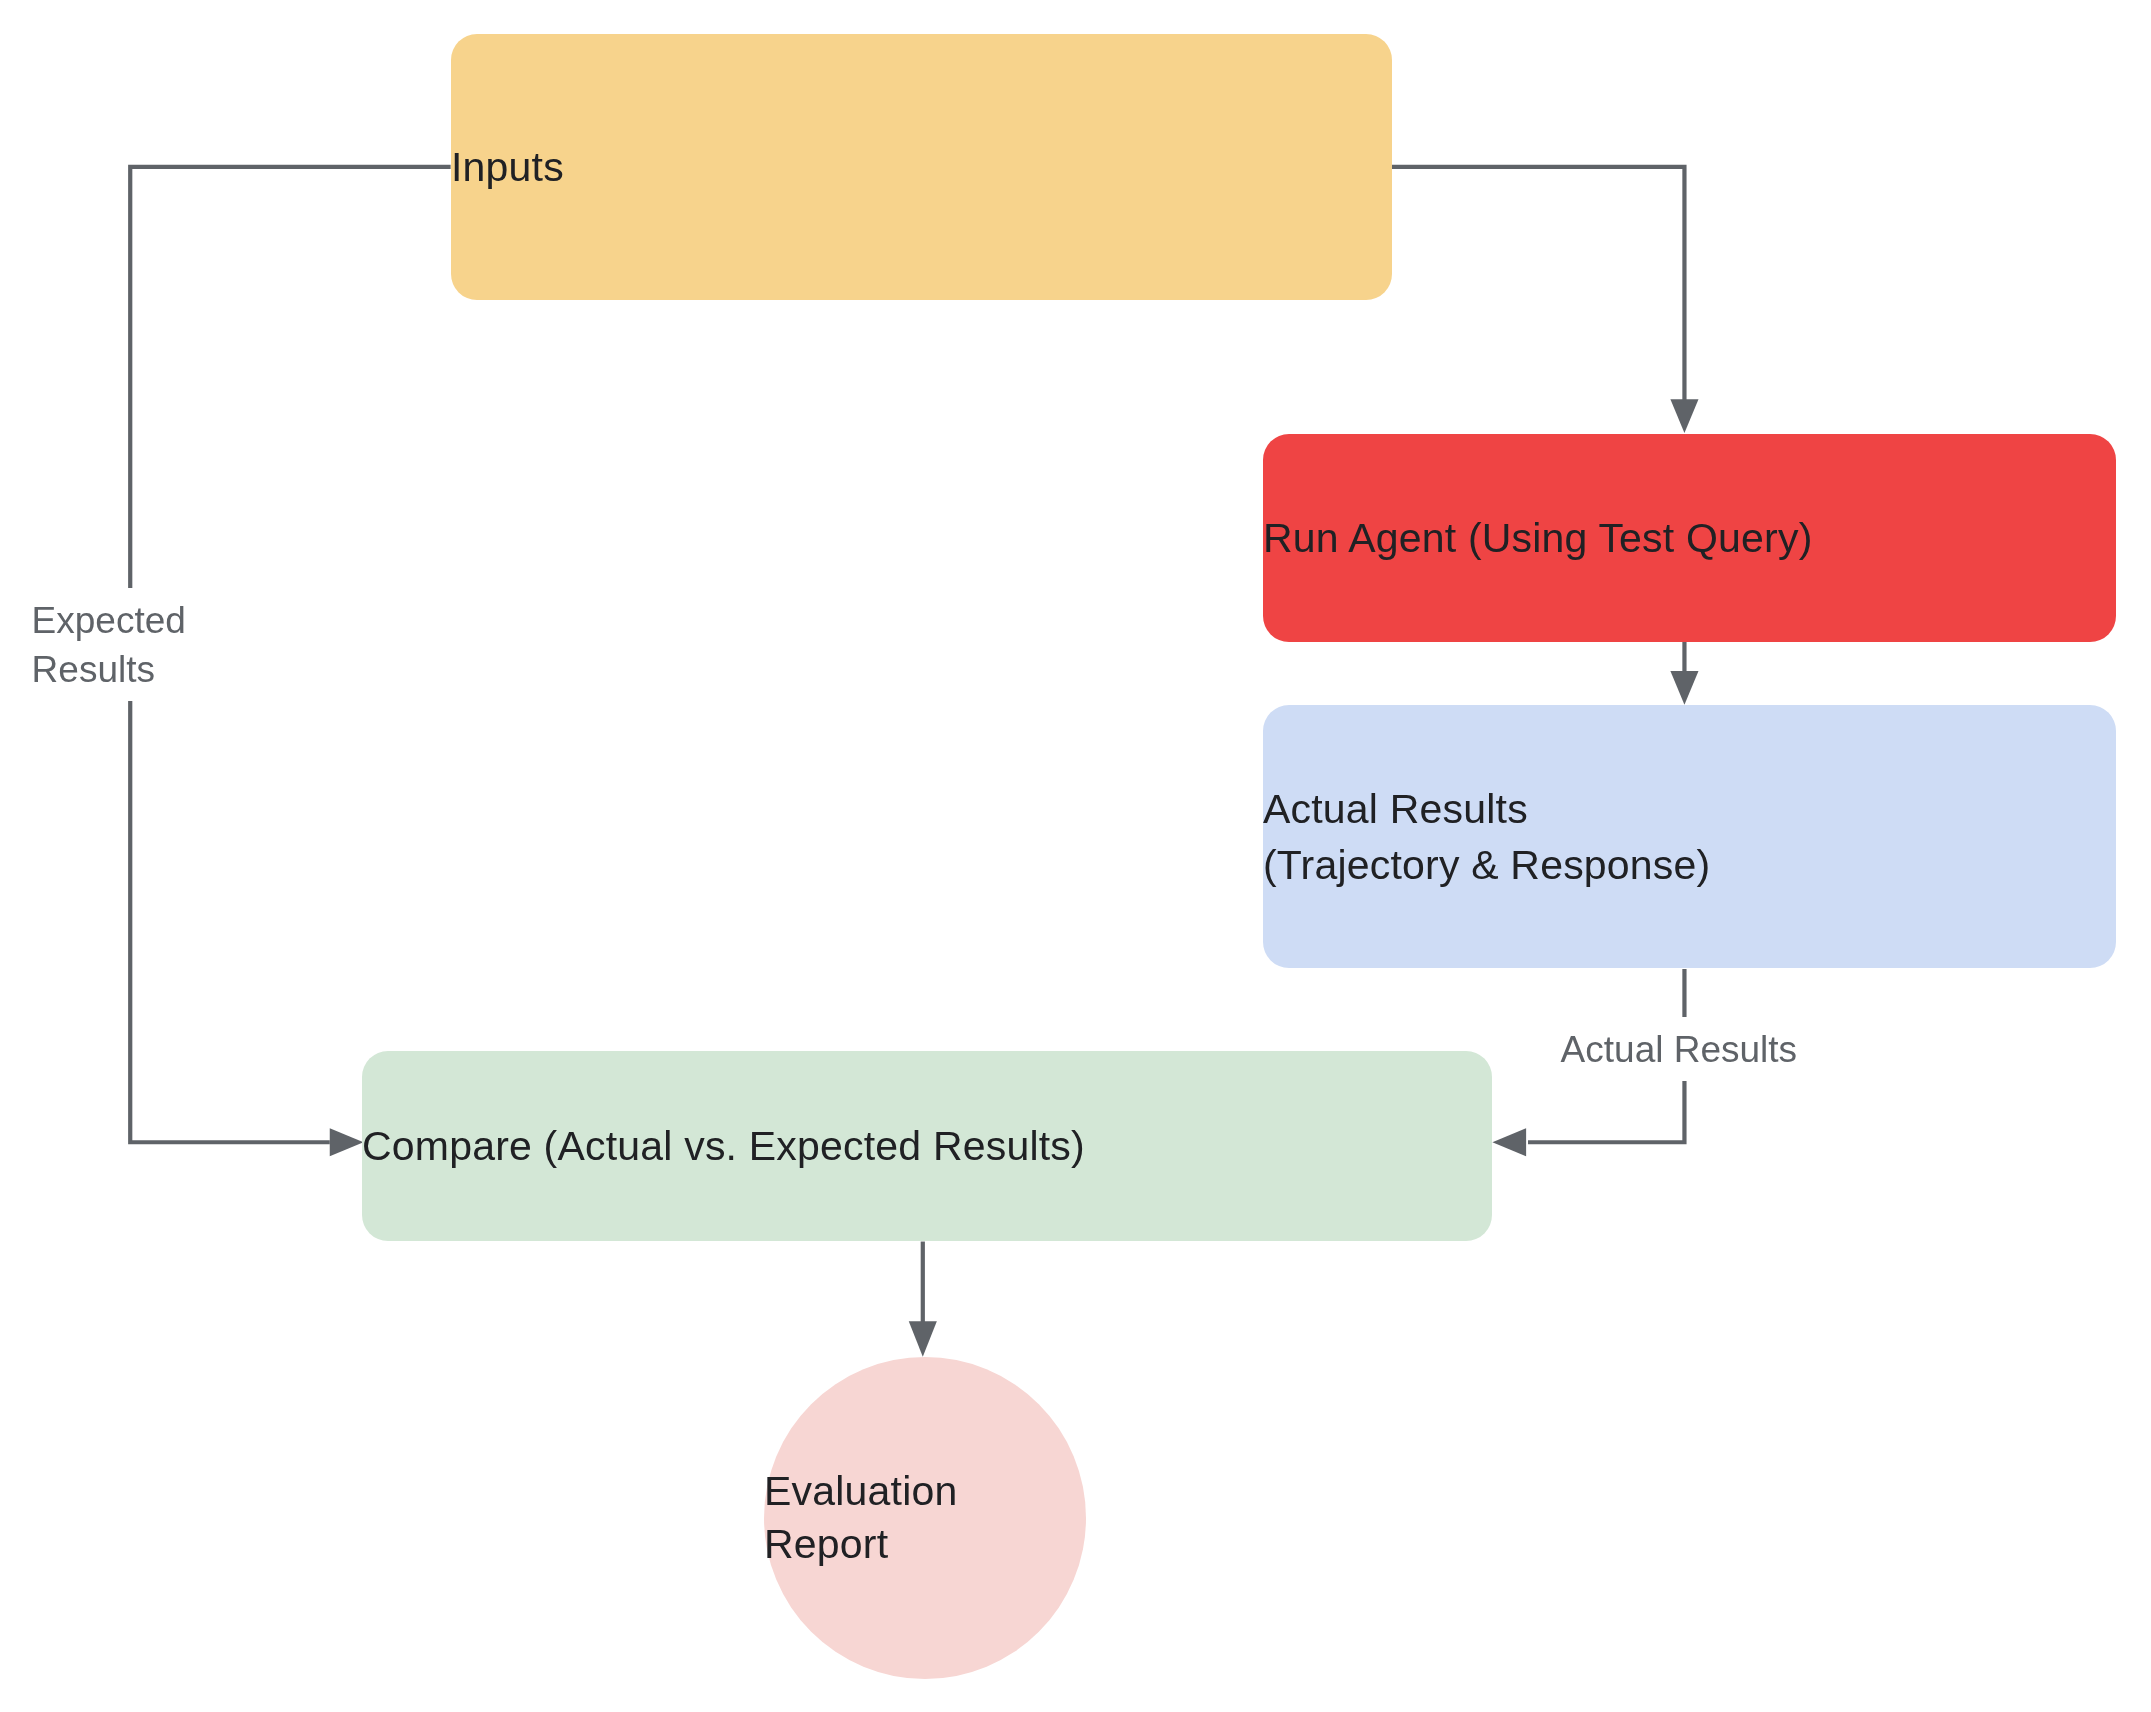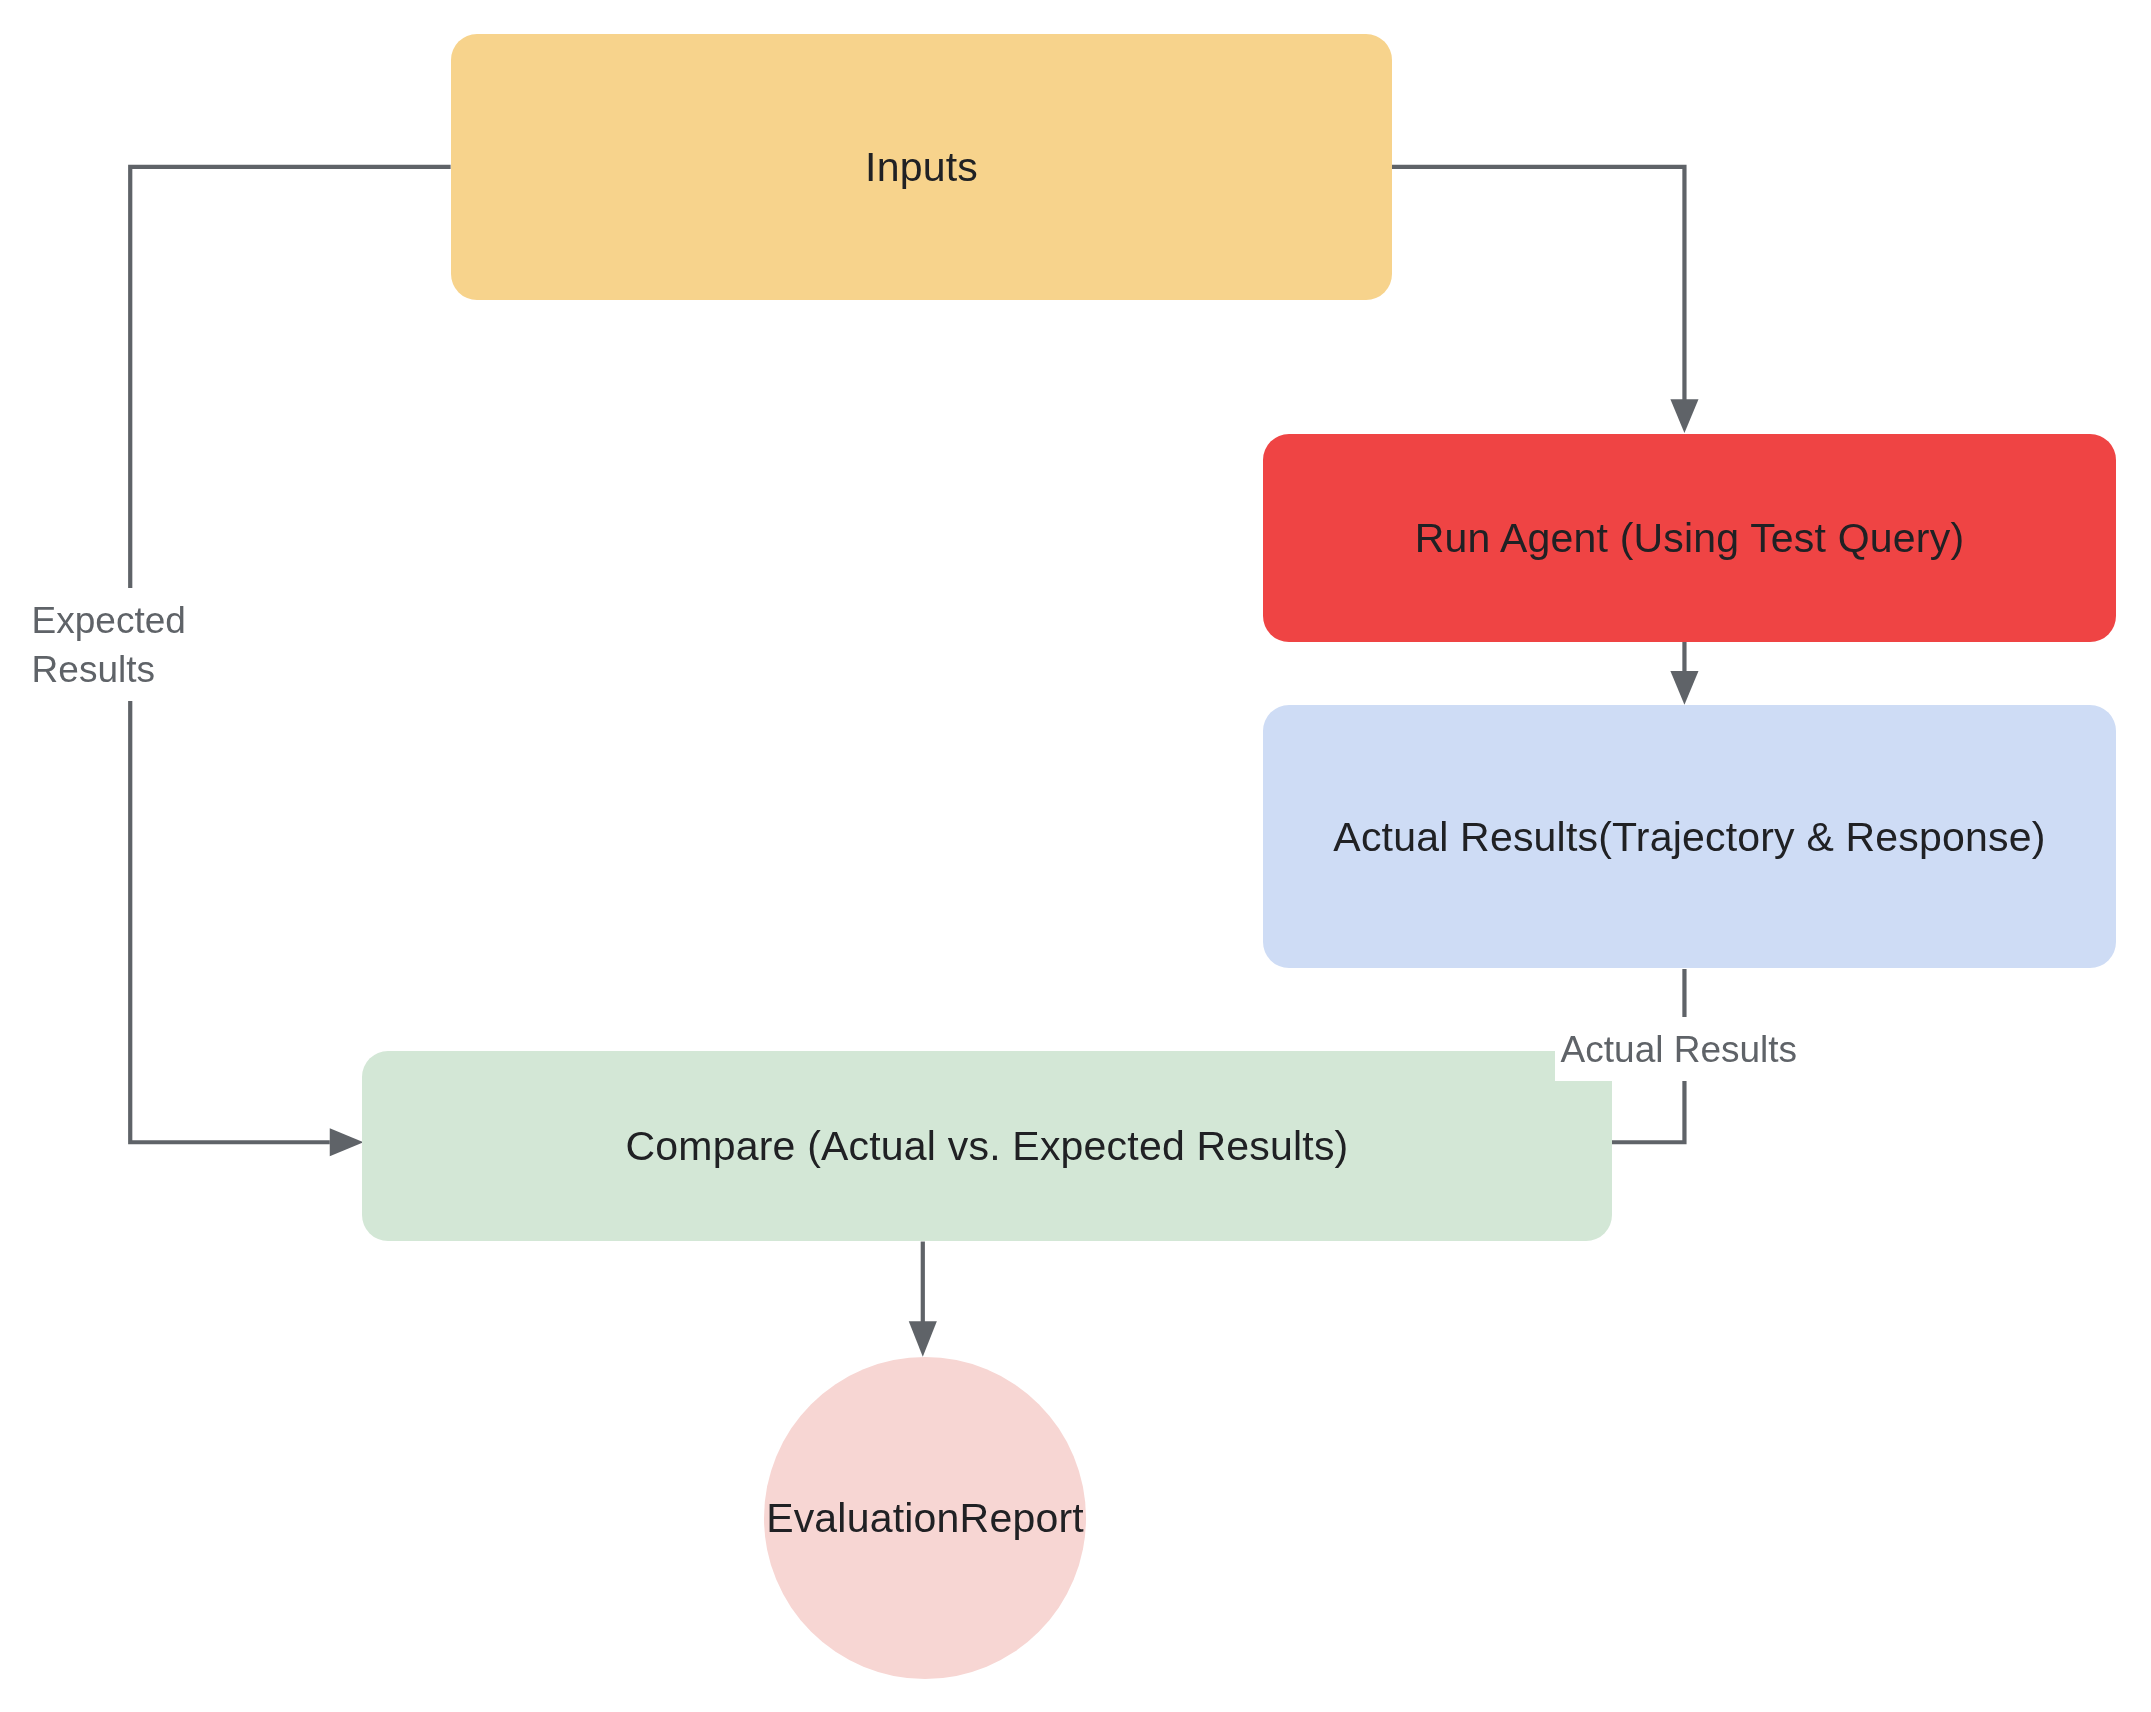--- a/index.html
+++ b/index.html
@@ -12,33 +12,33 @@
   }
   .canvas { position:absolute; left:0; top:0; width:2151px; height:1713px; }
   svg.connectors { position:absolute; left:0; top:0; width:2151px; height:1713px; }
   svg.connectors polyline {
     fill:none; stroke:#5F6368; stroke-width:4.5px;
   }
   svg.connectors polygon { fill:#5F6368; stroke:none; }
 
   .node {
     position:absolute;
-    display:flex; flex-direction:row;
-    align-items:center; justify-content:center;
+    display:flex; flex-direction:column;
+    align-items:flex-start; justify-content:center;
     color:#202124;
     font-size:41px;
     line-height:56px;
     text-align:center;
     letter-spacing:0.2px;
   }
   .box { border-radius:26px; }
   .node-inputs        { left:451px;  top:34px;   width:941px; height:266px; }
   .node-run-agent     { left:1263px; top:434px;  width:853px;  height:208px; }
   .node-actual-results{ left:1263px; top:705px;  width:853px;  height:263px; }
-  .node-compare       { left:362px;  top:1051px; width:1250px; height:190px; }
+  .node-compare       { left:362px;  top:1051px; width:1130px; height:190px; }
   .node-evaluation-report {
     left:764px; top:1357px; width:322px; height:322px;
     border-radius:50%; line-height:53px;
   }
 
   .edge-label {
     position:absolute;
     background:#ffffff;
     color:#5F6368;
     font-size:37px;

